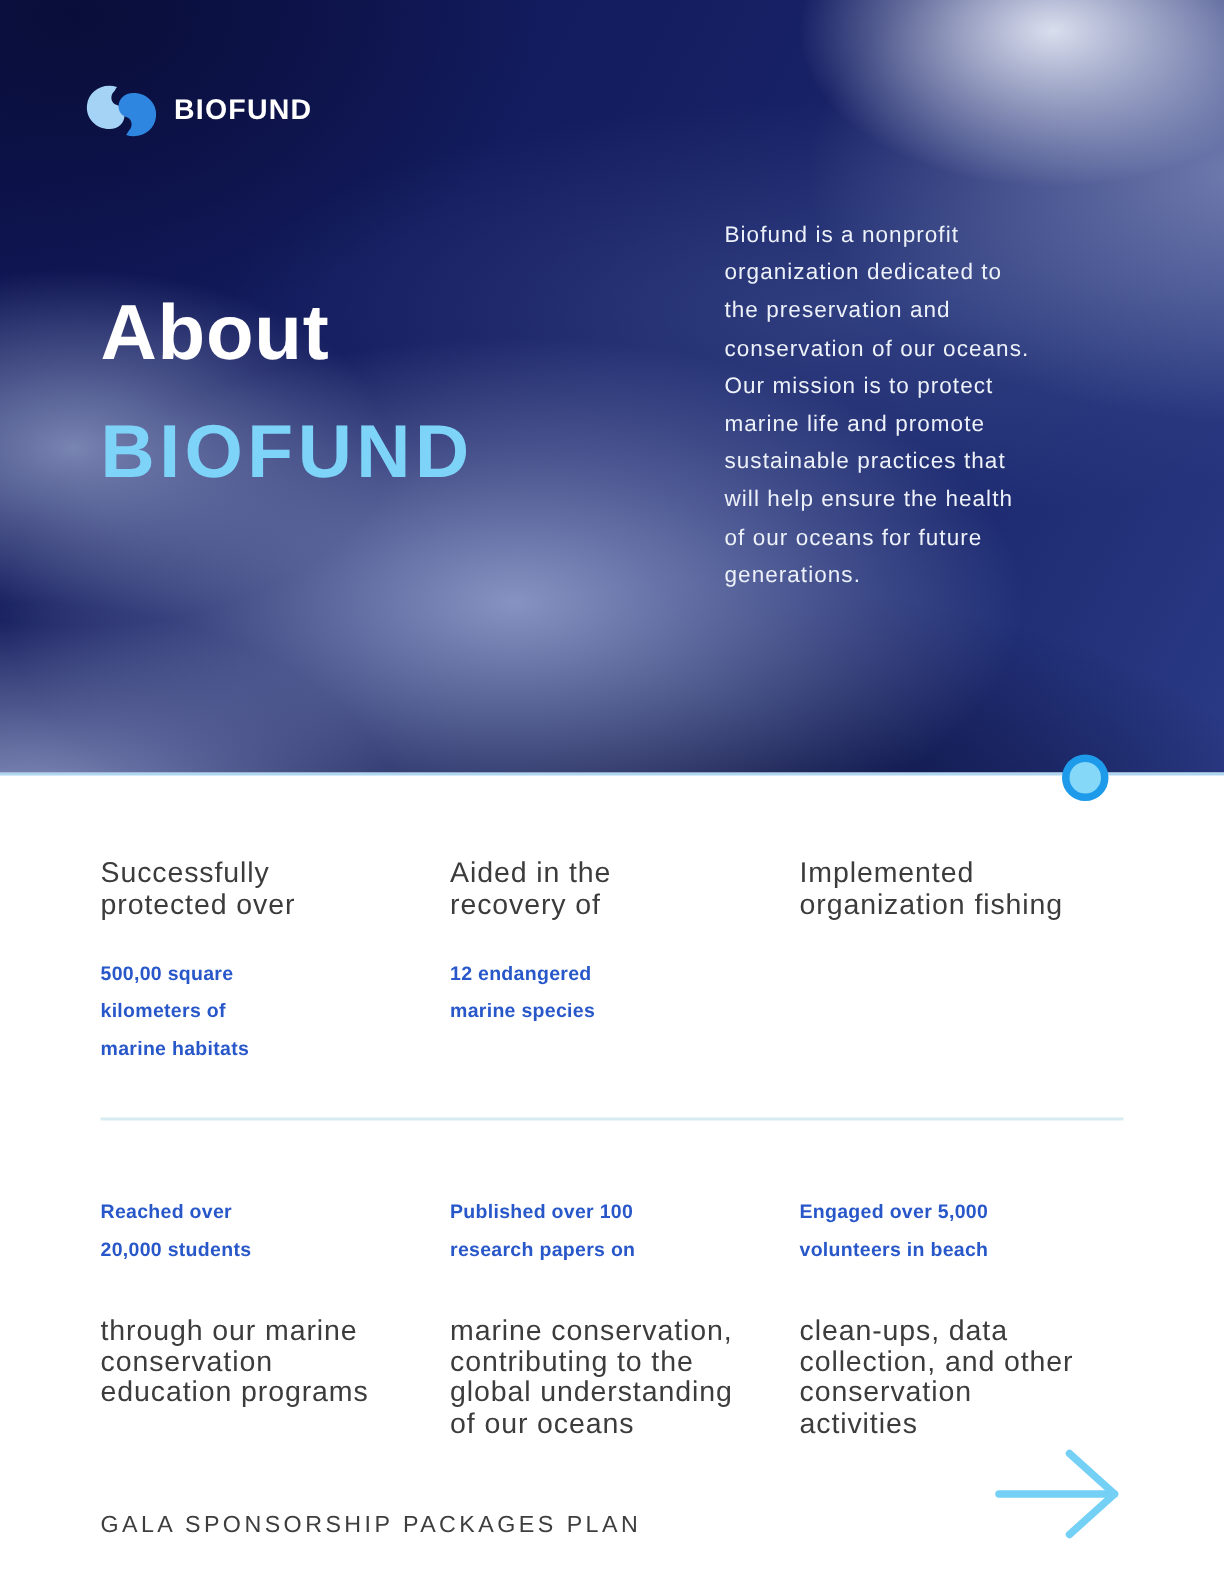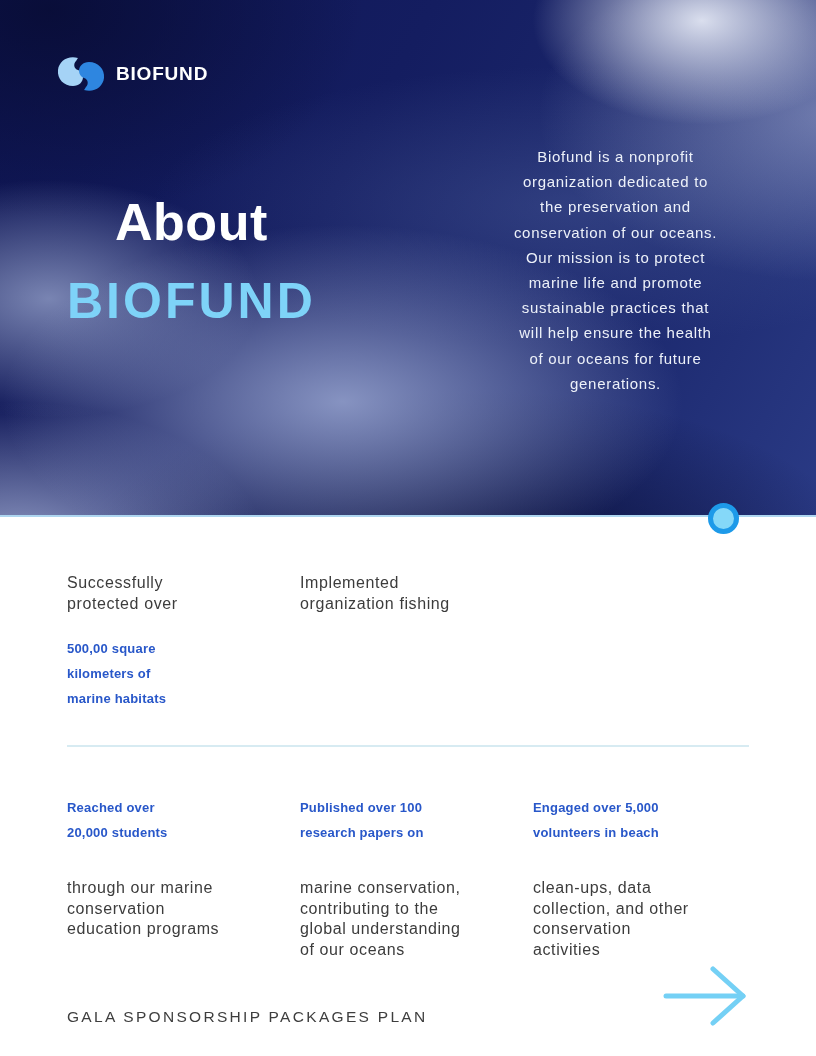--- a/index.html
+++ b/index.html
@@ -24,21 +24,20 @@
     background:
       radial-gradient(ellipse 260px 160px at 86% 4%,  rgba(236,240,250,0.90), rgba(236,240,250,0) 65%),
       radial-gradient(ellipse 420px 240px at 102% 22%, rgba(190,200,230,0.50), rgba(190,200,230,0) 70%),
       radial-gradient(ellipse 500px 260px at 42% 78%,  rgba(150,163,206,0.88), rgba(150,163,206,0) 68%),
       radial-gradient(ellipse 300px 170px at 6% 58%,   rgba(165,178,216,0.70), rgba(165,178,216,0) 70%),
       radial-gradient(ellipse 360px 220px at 2% 108%,  rgba(175,186,222,0.85), rgba(175,186,222,0) 70%),
       radial-gradient(ellipse 600px 200px at 70% 40%,  rgba(90,110,170,0.35),  rgba(90,110,170,0) 70%),
       radial-gradient(ellipse 560px 260px at 58% 112%, rgba(7,11,48,0.90),     rgba(7,11,48,0) 72%),
       radial-gradient(ellipse 420px 280px at 6% 2%,    rgba(8,12,52,0.85),     rgba(8,12,52,0) 75%),
       linear-gradient(118deg, #0e1553 0%, #141d60 40%, #1d2a70 75%, #2a3a85 100%);
-    text-align: center;
   }
 
   .logo-row {
     position: absolute;
     top: 55px;
     left: 57px;
     display: flex;
     align-items: center;
     gap: 11px;
   }
@@ -93,21 +92,21 @@
 
   
   .stats { padding: 56px 67px 0 67px; }
   .stats-row {
     display: grid;
     grid-template-columns: 212px 212px 212px;
     column-gap: 21px;
   }
   .stat-label {
     color: #3c3c3c;
-    font-size: 16px;
+    font-size: 19px;
     line-height: 20.5px;
     letter-spacing: 0.6px;
     white-space: pre-line;
   }
   .stat-highlight {
     color: #2857c9;
     font-size: 13px;
     font-weight: 700;
     line-height: 25px;
     letter-spacing: 0.2px;
@@ -185,20 +184,26 @@
 
     <div class="stats-row row1">
       <div class="stat-card">
         <div class="stat-label">Successfully
 protected over</div>
         <div class="stat-highlight">500,00 square
 kilometers of
 marine habitats</div>
       </div>
       <div class="stat-card">
+        <div class="stat-label">Aided in the
+recovery of</div>
+        <div class="stat-highlight">12 endangered
+marine species</div>
+      </div>
+      <div class="stat-card">
         <div class="stat-label">Implemented
 organization fishing</div>
       </div>
     </div>
 
     <div class="divider"></div>
 
     <div class="stats-row row2">
       <div class="stat-card">
         <div class="stat-highlight">Reached over

